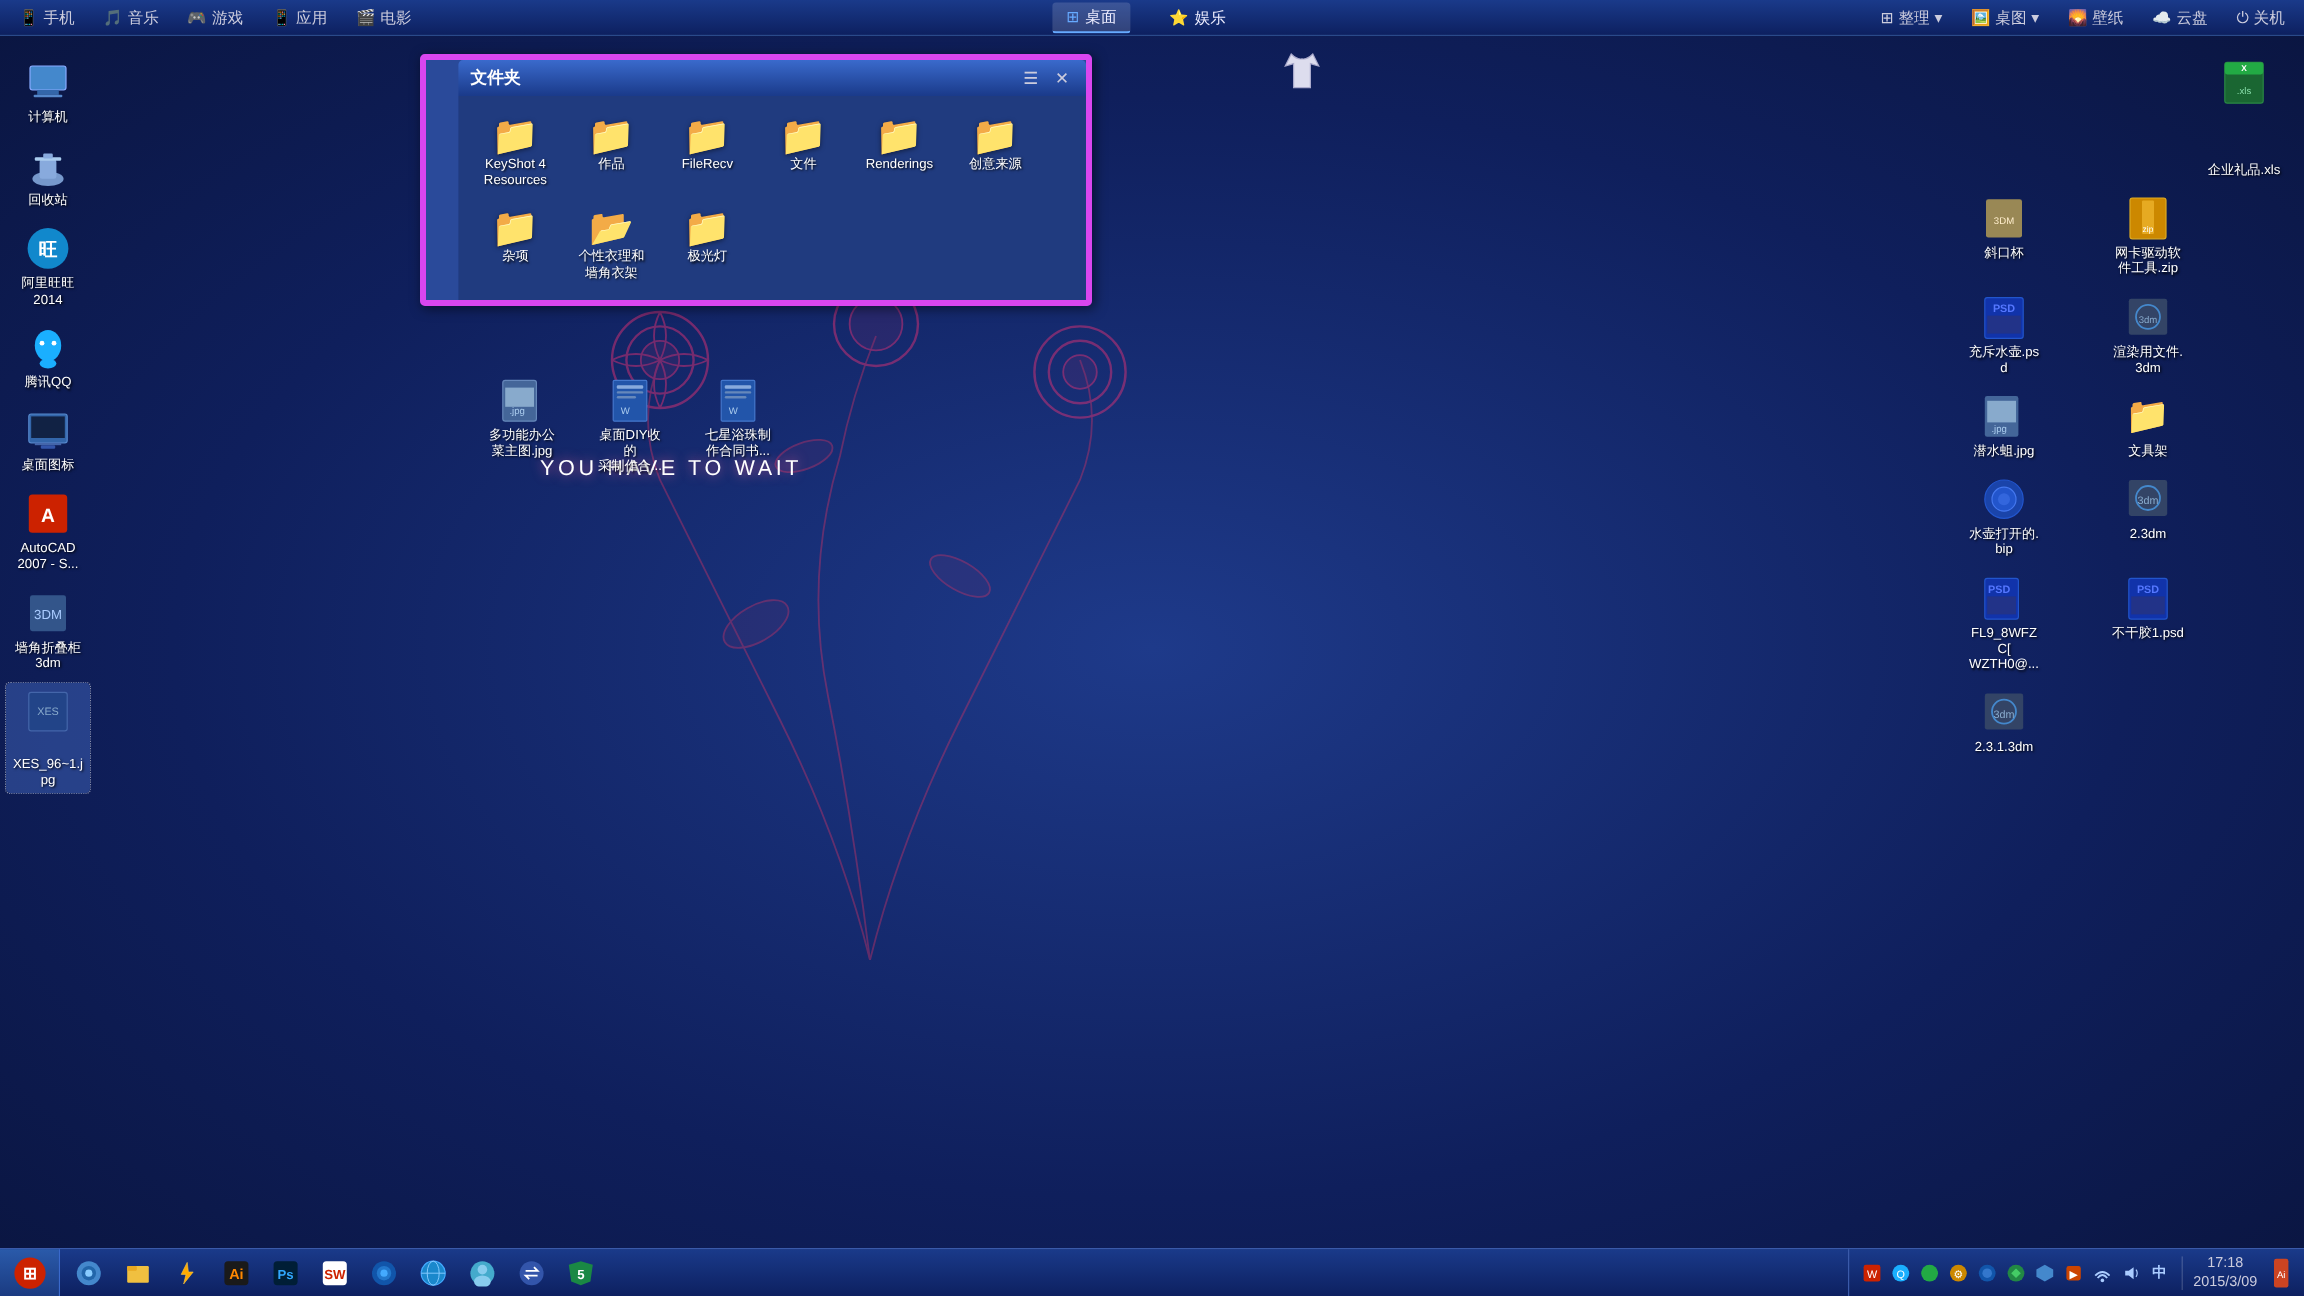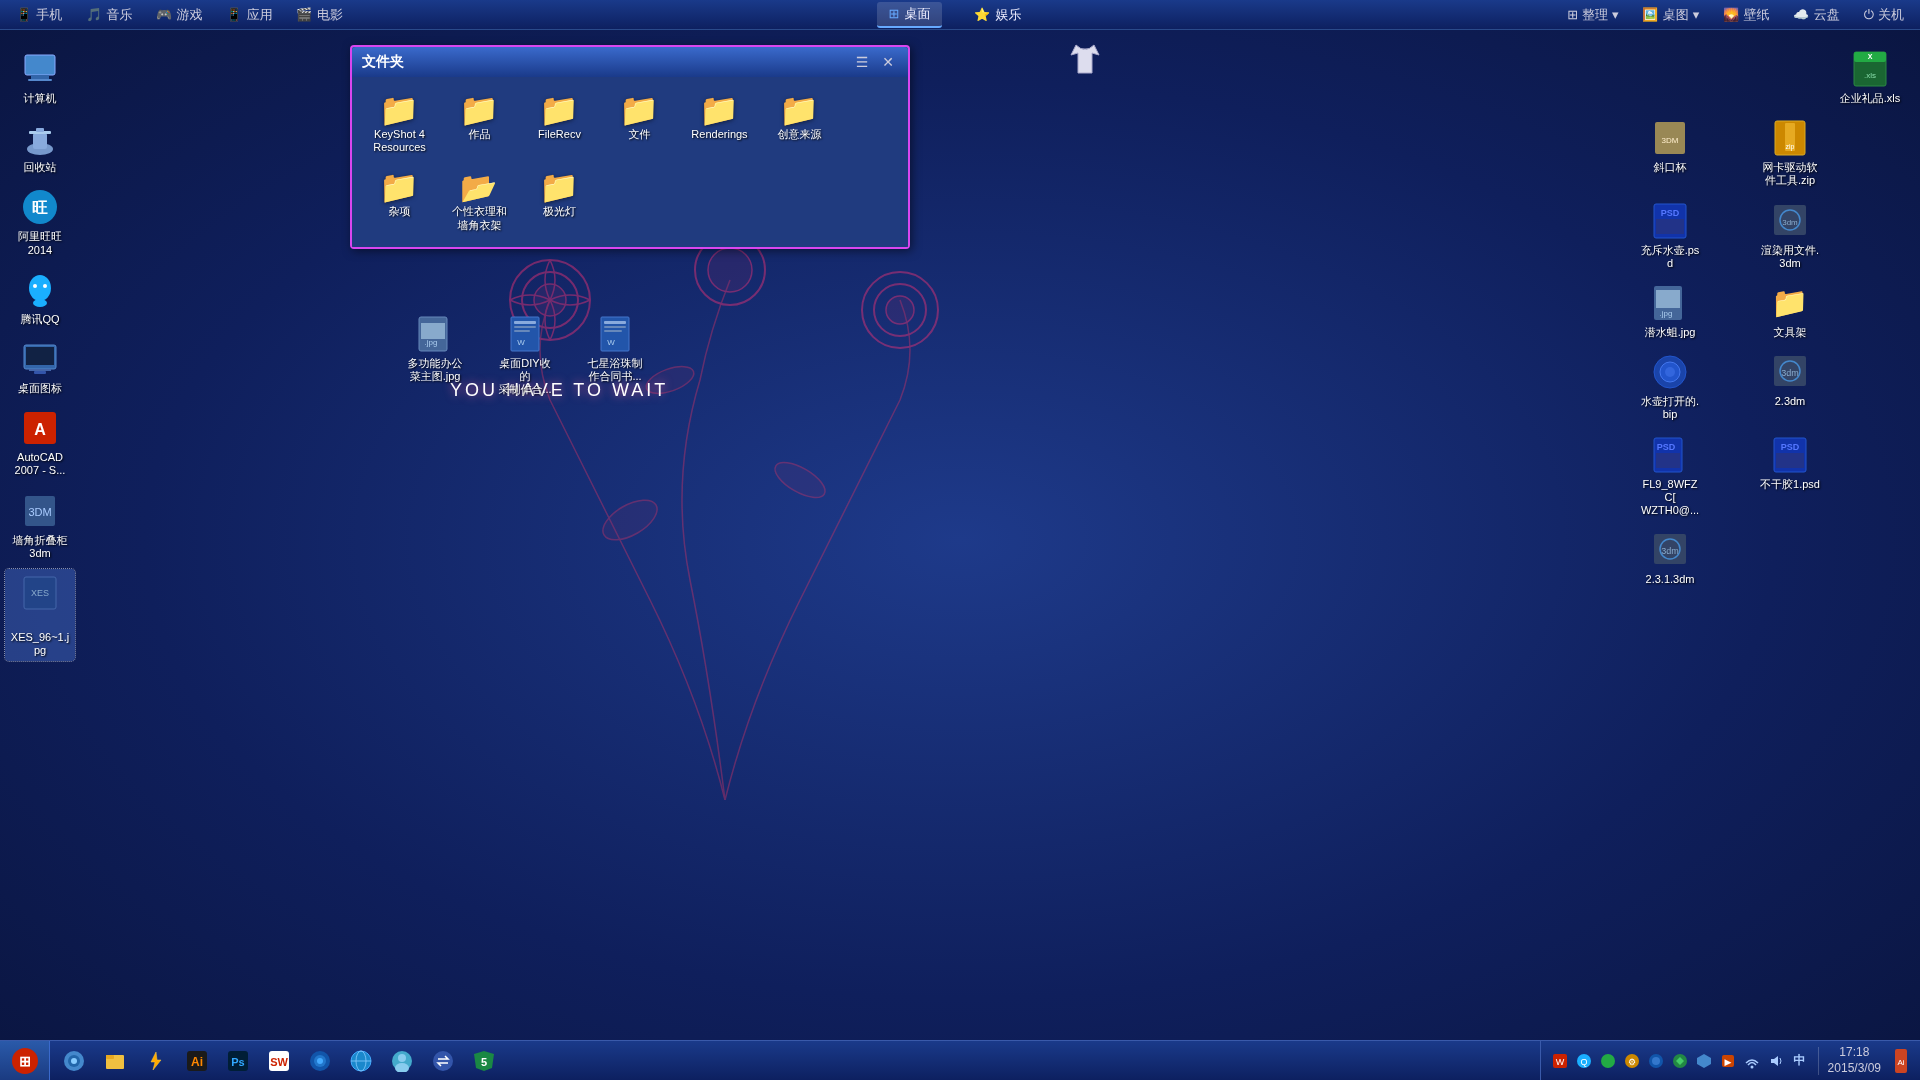--- a/index.html
+++ b/index.html
@@ -233,24 +233,25 @@
       gap: 15px;
     }
 
     
     .folder-window {
       position: absolute;
       top: 45px;
       left: 350px;
       width: 560px;
       background: #2a4a9a;
-      border: 2px solid #d946ef;
+      border: 5px solid #d946ef;
       border-radius: 4px;
       z-index: 20;
       box-shadow: 2px 2px 10px rgba(0,0,0,0.5);
+      padding-left: 27px;
     }
 
     .folder-titlebar {
       background: linear-gradient(to bottom, #3a6acc, #1a3a8a);
       padding: 5px 10px;
       display: flex;
       align-items: center;
       justify-content: space-between;
       border-radius: 4px 4px 0 0;
     }
@@ -640,21 +641,21 @@
     </svg>
   </div>
 
   <div class="wallpaper-text">
     <div class="wallpaper-text-en">YOU HAVE TO WAIT</div>
   </div>
 
   <div style="position:absolute; top:40px; right:10px; width:280px; display:grid; grid-template-columns:1fr 1fr; gap:5px; padding:5px; z-index:10;">
 
     <div style="width:70px;"></div>
-    <div class="desktop-icon" style="margin-left:80px;">
+    <div class="desktop-icon" style="margin-left:80px;gap:44px;">
       <div class="icon-img">
         <svg width="38" height="38" viewBox="0 0 38 38">
           <rect x="3" y="2" width="32" height="34" rx="2" fill="#1a6632" stroke="#2a8844" stroke-width="1"></rect>
           <rect x="3" y="2" width="32" height="10" rx="2" fill="#22aa44"></rect>
           <text x="19" y="9" text-anchor="middle" font-size="7" font-weight="bold" fill="white">X</text>
           <text x="19" y="28" text-anchor="middle" font-size="8" fill="#88ddaa">.xls</text>
         </svg>
       </div>
       <span class="icon-label">企业礼品.xls</span>
     </div>

